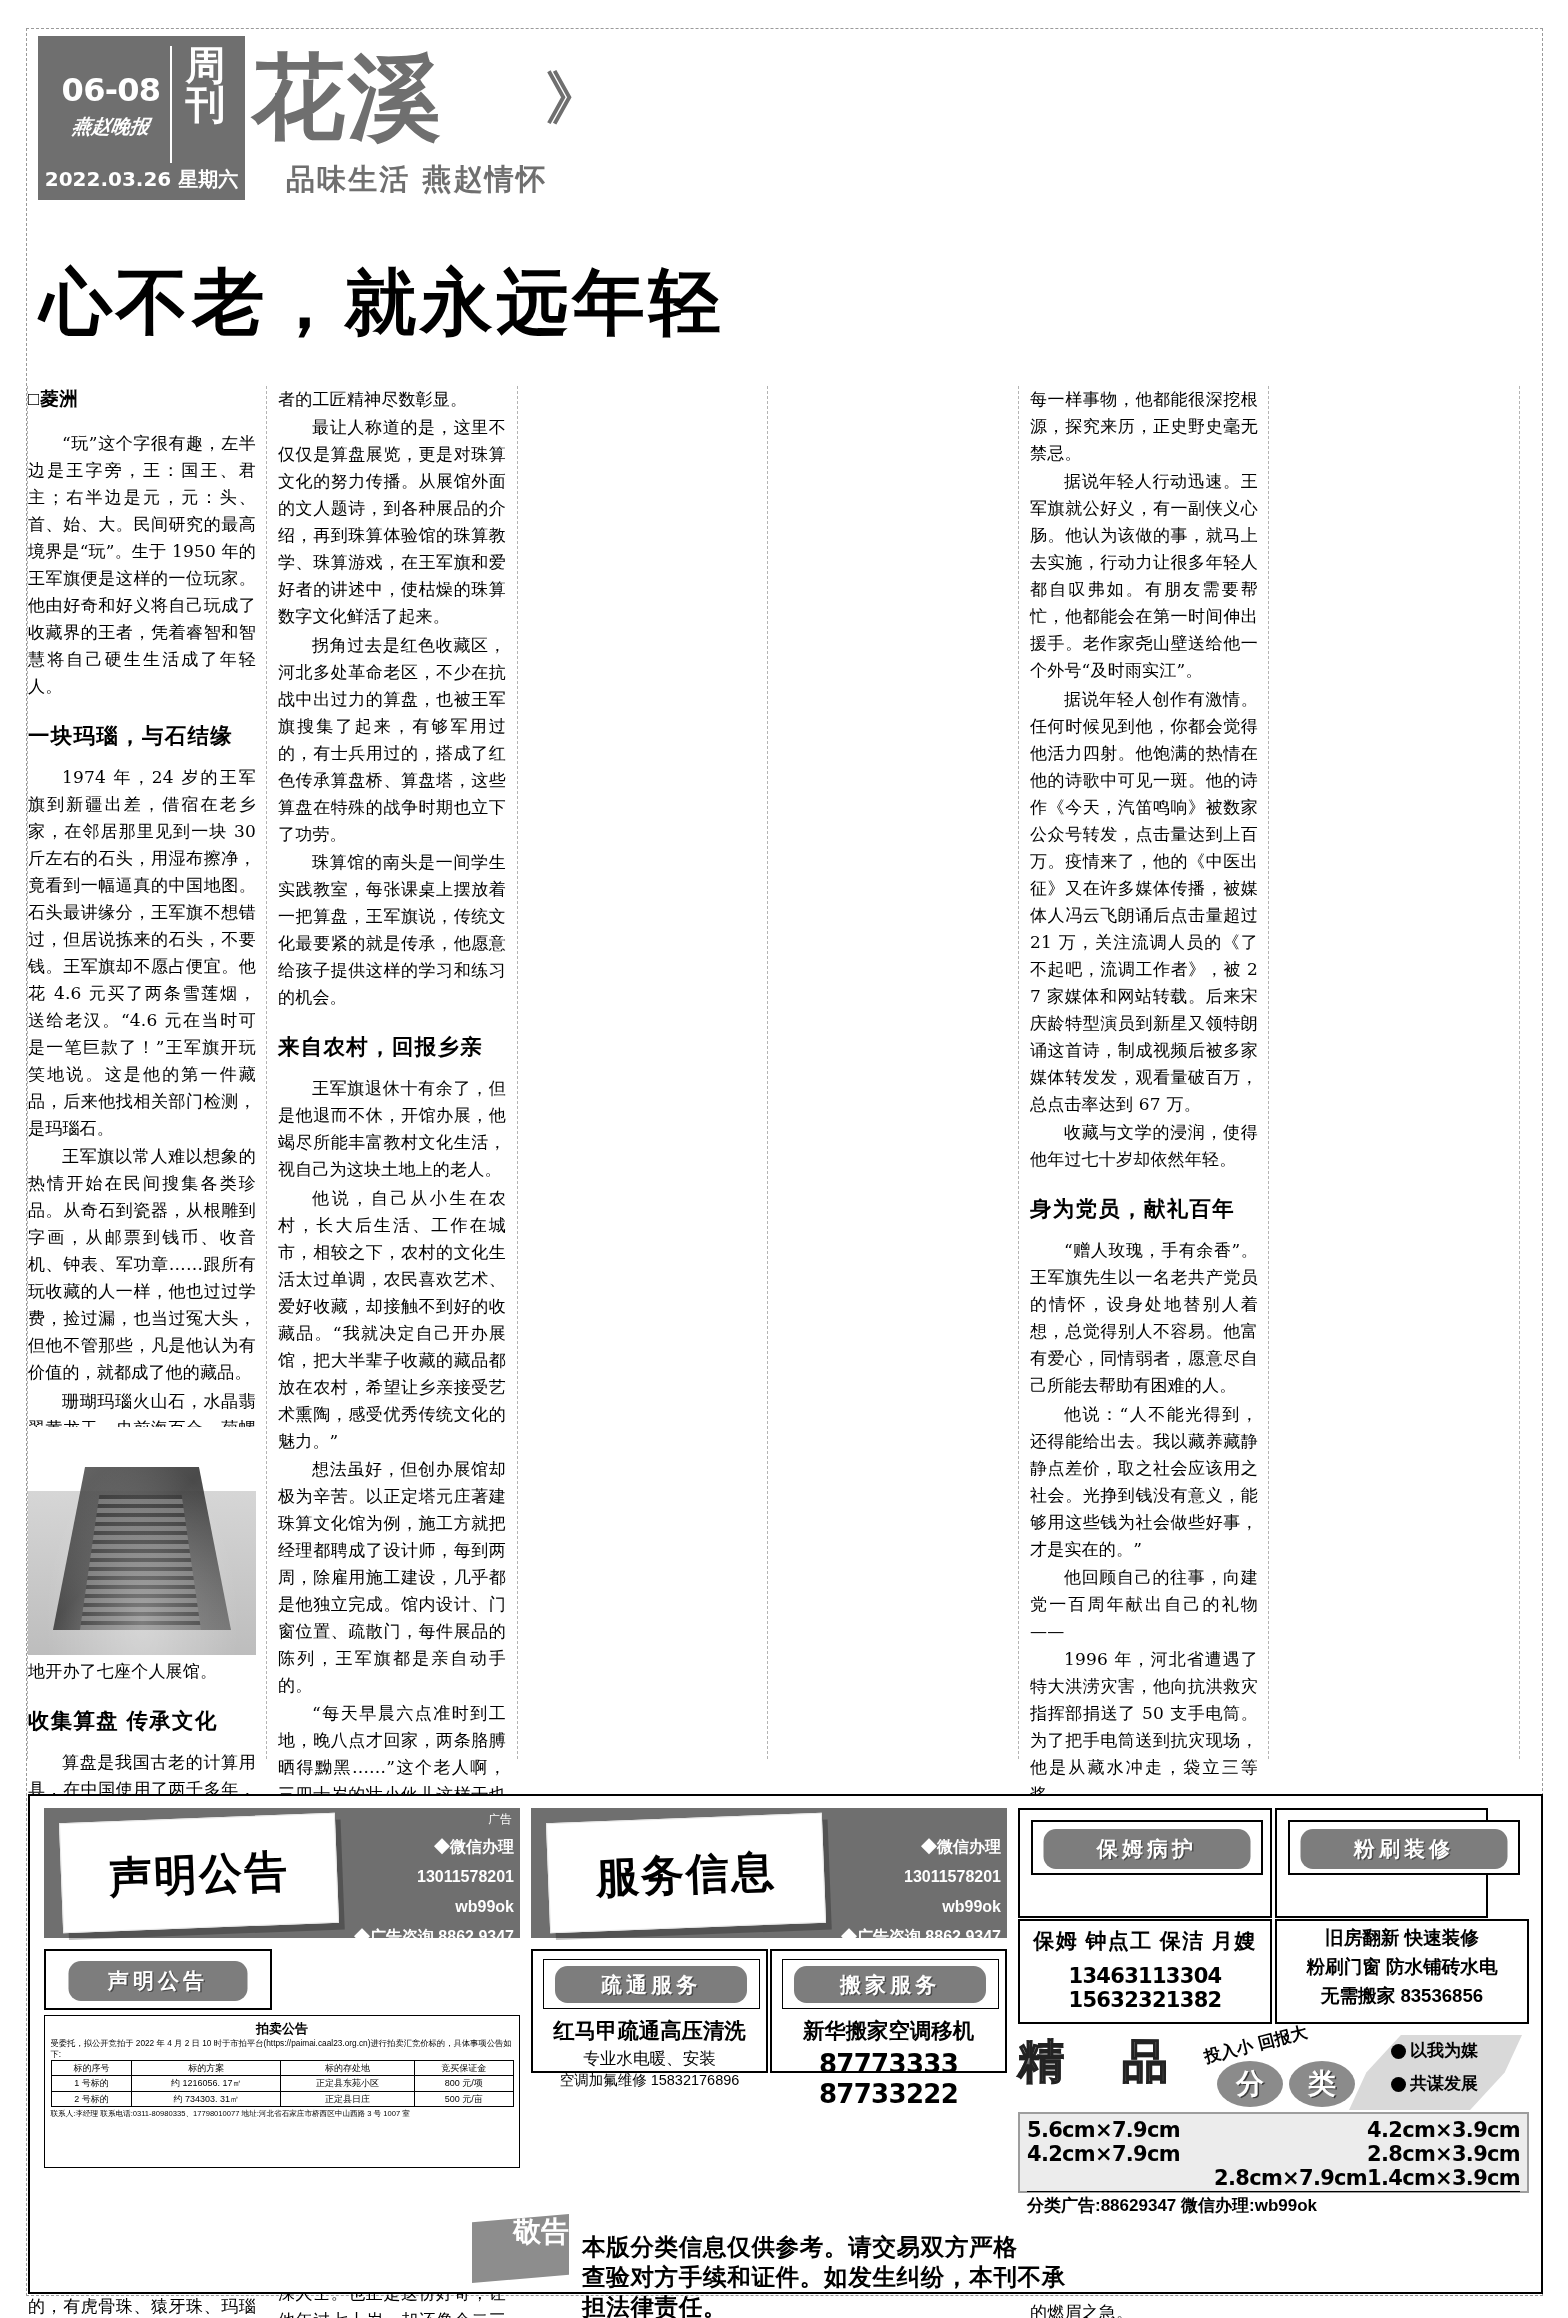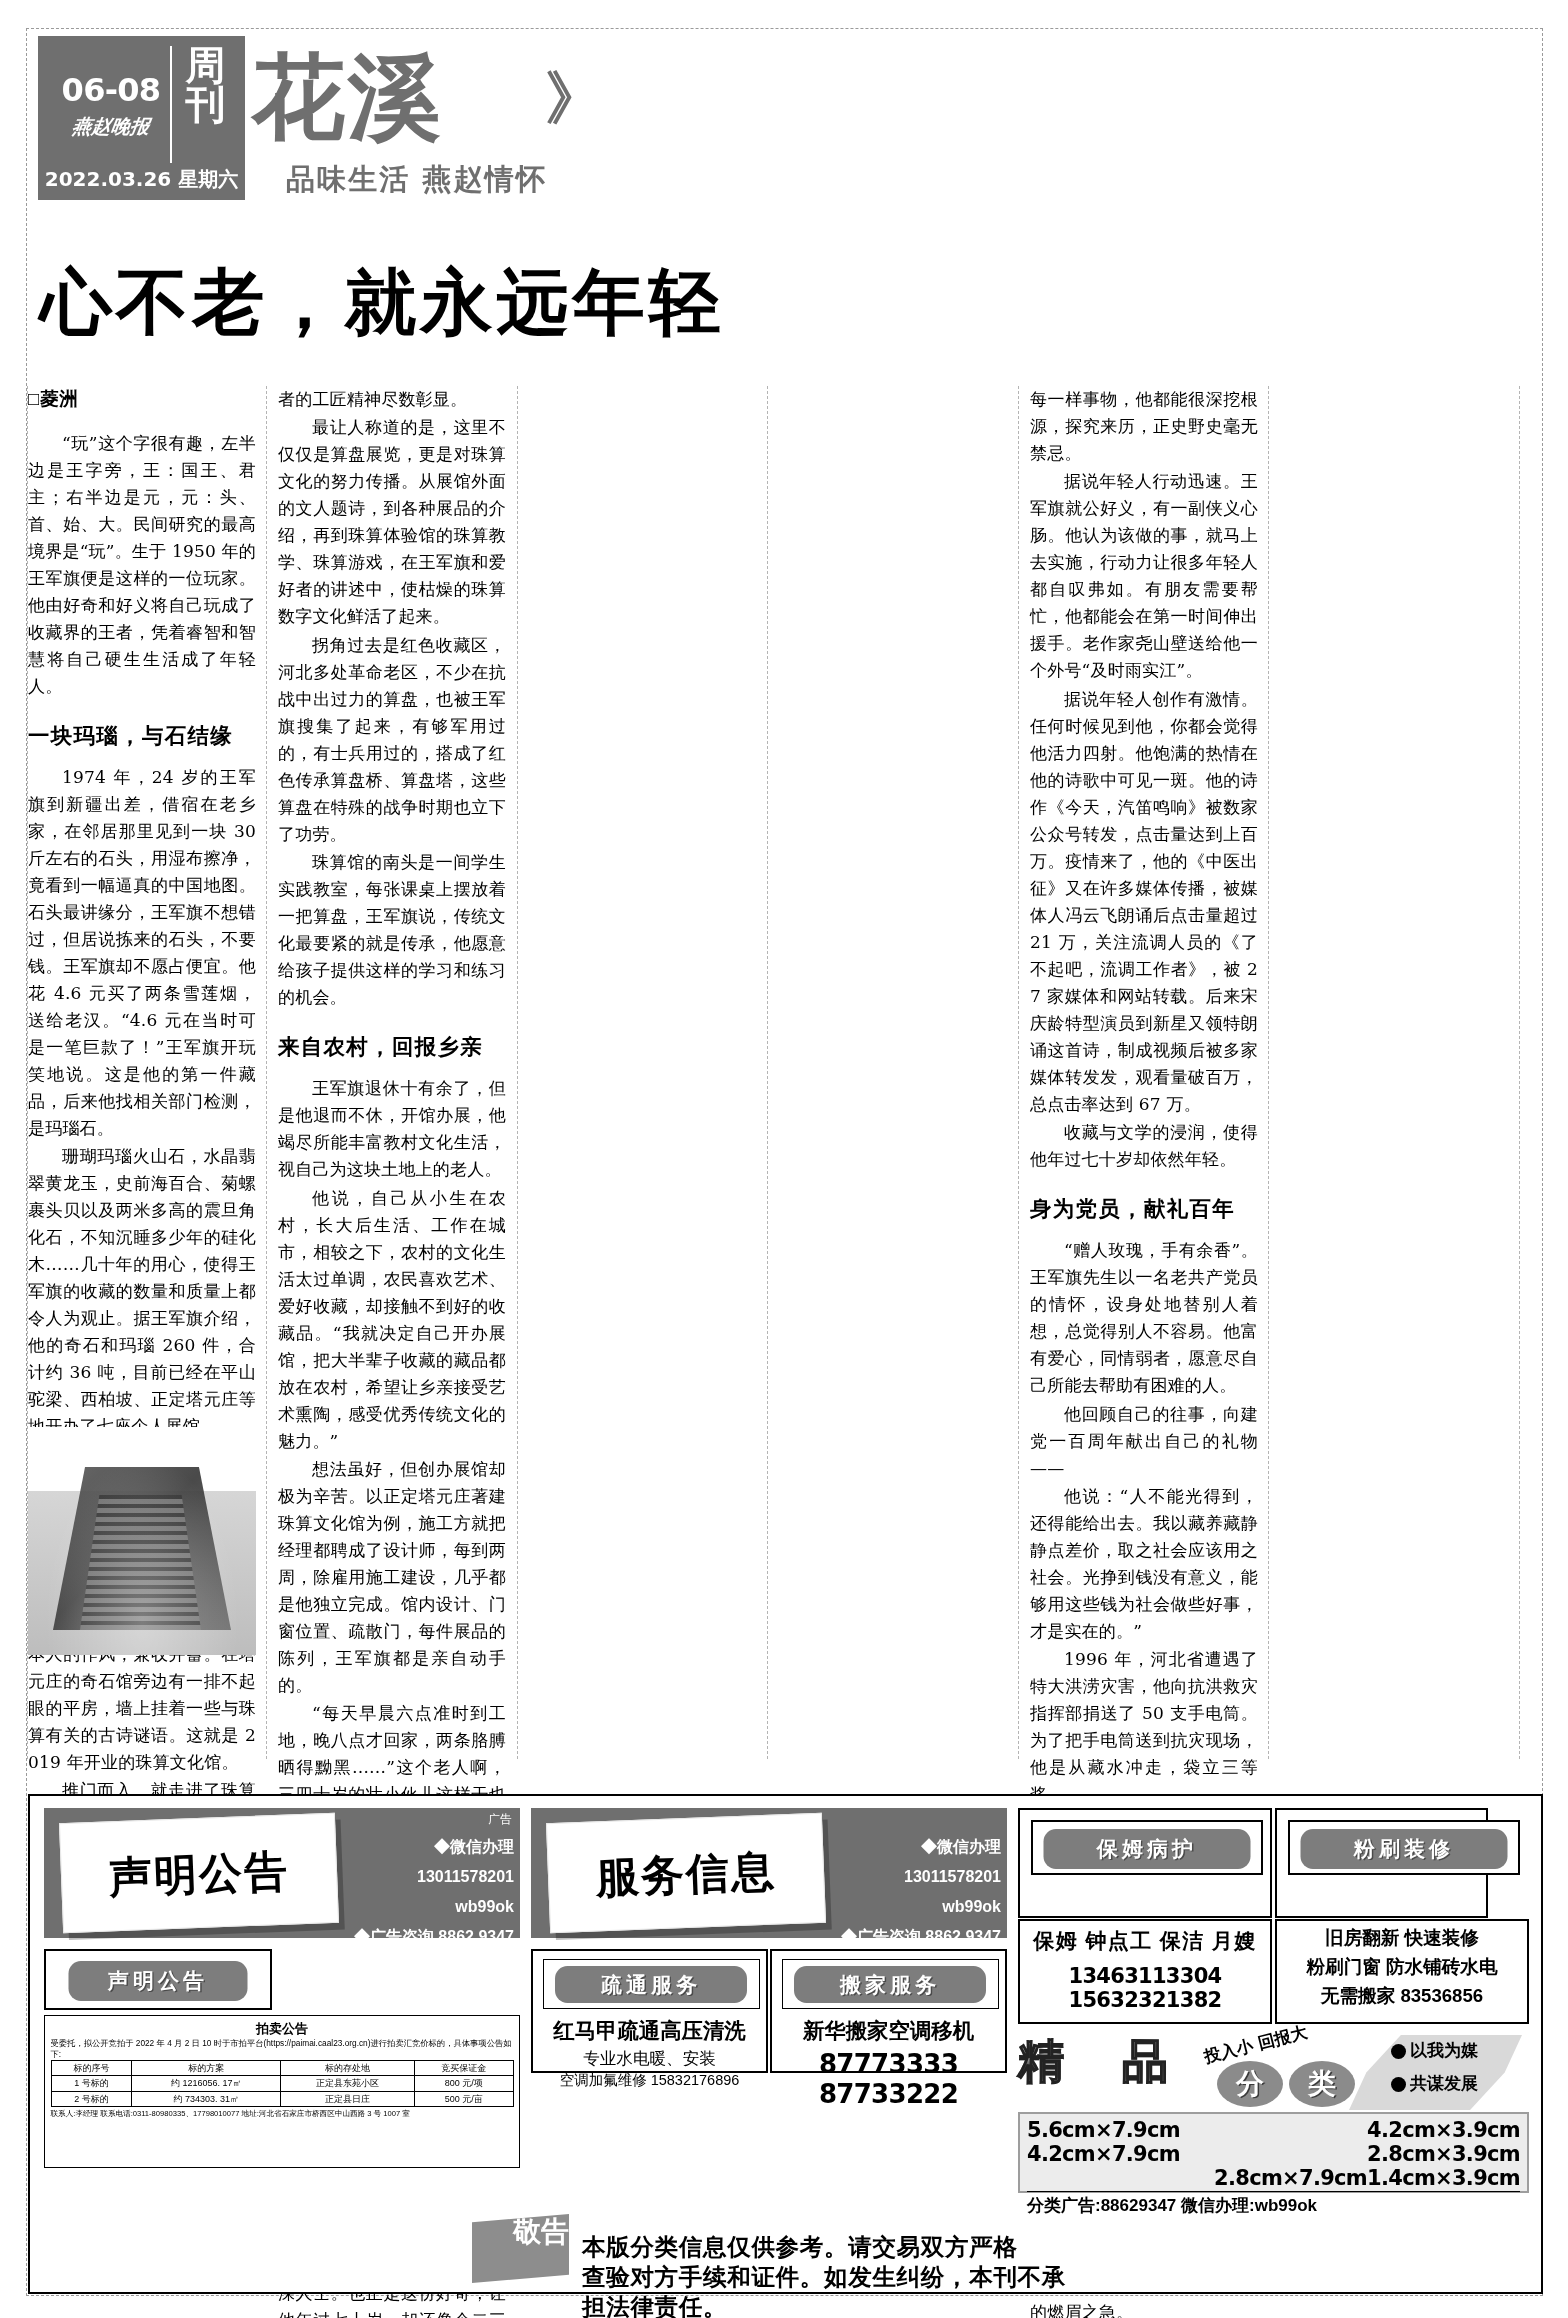--- a/index.html
+++ b/index.html
@@ -229,20 +229,21 @@
     <div class="coldiv" style="left:990px"></div>
     <div class="coldiv" style="left:1240px"></div>
     <div class="coldiv" style="left:1491px"></div>
 
     <div class="col col1">
       <div class="byline">□菱洲</div>
       <p class="body">“玩”这个字很有趣，左半边是王字旁，王：国王、君主；右半边是元，元：头、首、始、大。民间研究的最高境界是“玩”。生于 1950 年的王军旗便是这样的一位玩家。他由好奇和好义将自己玩成了收藏界的王者，凭着睿智和智慧将自己硬生生活成了年轻人。</p>
 
       <div class="sub">一块玛瑙，与石结缘</div>
       <p class="body">1974 年，24 岁的王军旗到新疆出差，借宿在老乡家，在邻居那里见到一块 30 斤左右的石头，用湿布擦净，竟看到一幅逼真的中国地图。石头最讲缘分，王军旗不想错过，但居说拣来的石头，不要钱。王军旗却不愿占便宜。他花 4.6 元买了两条雪莲烟，送给老汉。“4.6 元在当时可是一笔巨款了！”王军旗开玩笑地说。这是他的第一件藏品，后来他找相关部门检测，是玛瑙石。</p>
+      <p class="body">王军旗以常人难以想象的热情开始在民间搜集各类珍品。从奇石到瓷器，从根雕到字画，从邮票到钱币、收音机、钟表、军功章……跟所有玩收藏的人一样，他也过过学费，捡过漏，也当过冤大头，但他不管那些，凡是他认为有价值的，就都成了他的藏品。</p>
       <p class="body">珊瑚玛瑙火山石，水晶翡翠黄龙玉，史前海百合、菊螺裹头贝以及两米多高的震旦角化石，不知沉睡多少年的硅化木……几十年的用心，使得王军旗的收藏的数量和质量上都令人为观止。据王军旗介绍，他的奇石和玛瑙 260 件，合计约 36 吨，目前已经在平山驼梁、西柏坡、正定塔元庄等地开办了七座个人展馆。</p>
 
       <div class="sub">收集算盘  传承文化</div>
       <p class="body">算盘是我国古老的计算用具，在中国使用了两千多年，中国珠算被联合国列入世界非物质文化遗产名录。</p>
       <p class="body">王军旗的收藏风格一如他本人的作风，兼收并蓄。在塔元庄的奇石馆旁边有一排不起眼的平房，墙上挂着一些与珠算有关的古诗谜语。这就是 2019 年开业的珠算文化馆。</p>
       <p class="body">推门而入，就走进了珠算世界，有带着悠悠历史感的古代算盘，有放在桌上的算盘，有的长达三米，有的是算筹手指，有的以玉石为珠，有的以金银镶边，连隔墙都是算盘式的图案。</p>
       <p class="body">八个人同时计算叫八卦算盘，十人同时进行计算是汇账算盘，有镶猫眼的、嵌玉石的，有虎骨珠、猿牙珠、玛瑙珠，有代表福禄的葫芦形算盘，有代表喜气的蝙蝠形算盘，有古琴状、乌龟状、鲤鱼状算盘，算盘制作</p>
 
       <div class="photo">
         <div class="ab"></div>
@@ -271,22 +272,22 @@
     </div>
 
     <div class="col col3" style="left:1002px">
       <p class="body noind">每一样事物，他都能很深挖根源，探究来历，正史野史毫无禁忌。</p>
       <p class="body">据说年轻人行动迅速。王军旗就公好义，有一副侠义心肠。他认为该做的事，就马上去实施，行动力让很多年轻人都自叹弗如。有朋友需要帮忙，他都能会在第一时间伸出援手。老作家尧山壁送给他一个外号“及时雨实江”。</p>
       <p class="body">据说年轻人创作有激情。任何时候见到他，你都会觉得他活力四射。他饱满的热情在他的诗歌中可见一斑。他的诗作《今天，汽笛鸣响》被数家公众号转发，点击量达到上百万。疫情来了，他的《中医出征》又在许多媒体传播，被媒体人冯云飞朗诵后点击量超过 21 万，关注流调人员的《了不起吧，流调工作者》，被 27 家媒体和网站转载。后来宋庆龄特型演员到新星又领特朗诵这首诗，制成视频后被多家媒体转发发，观看量破百万，总点击率达到 67 万。</p>
       <p class="body">收藏与文学的浸润，使得他年过七十岁却依然年轻。</p>
 
       <div class="sub">身为党员，献礼百年</div>
       <p class="body">“赠人玫瑰，手有余香”。王军旗先生以一名老共产党员的情怀，设身处地替别人着想，总觉得别人不容易。他富有爱心，同情弱者，愿意尽自己所能去帮助有困难的人。</p>
+      <p class="body">他说：“人不能光得到，还得能给出去。我以藏养藏静静点差价，取之社会应该用之社会。光挣到钱没有意义，能够用这些钱为社会做些好事，才是实在的。”</p>
       <p class="body">他回顾自己的往事，向建党一百周年献出自己的礼物——</p>
-      <p class="body">他说：“人不能光得到，还得能给出去。我以藏养藏静静点差价，取之社会应该用之社会。光挣到钱没有意义，能够用这些钱为社会做些好事，才是实在的。”</p>
       <p class="body">1996 年，河北省遭遇了特大洪涝灾害，他向抗洪救灾指挥部捐送了 50 支手电筒。为了把手电筒送到抗灾现场，他是从藏水冲走，袋立三等奖。</p>
       <p class="body">2008 年 5 月，汶川大地震，他向汶川灾区捐款 3000 元。</p>
       <p class="body">2016 年 7 月 19 日，燕赵大地又遇水灾，他为赞皇嶂石岩捐赠 16 个帐篷，给井陉山台山捐赠 10 袋大米、100 斤花生油。</p>
       <p class="body">2017 年 9 月，平山县营里乡一位干部给他打电话，说他蹲点的村有个 13 岁的孩子因病住院，急需治疗费，家里有几亩山坡苹果卖不了，恳请帮忙销售苹果。他二话没说，当下打电话联系买家，不多久后就把那几亩苹果拉了出来卖完。仅仅一天时间，就帮村民销售苹果五千斤，解了求助人的燃眉之急。</p>
 
     </div>
   </div>
 
   <div class="adzone">
 

